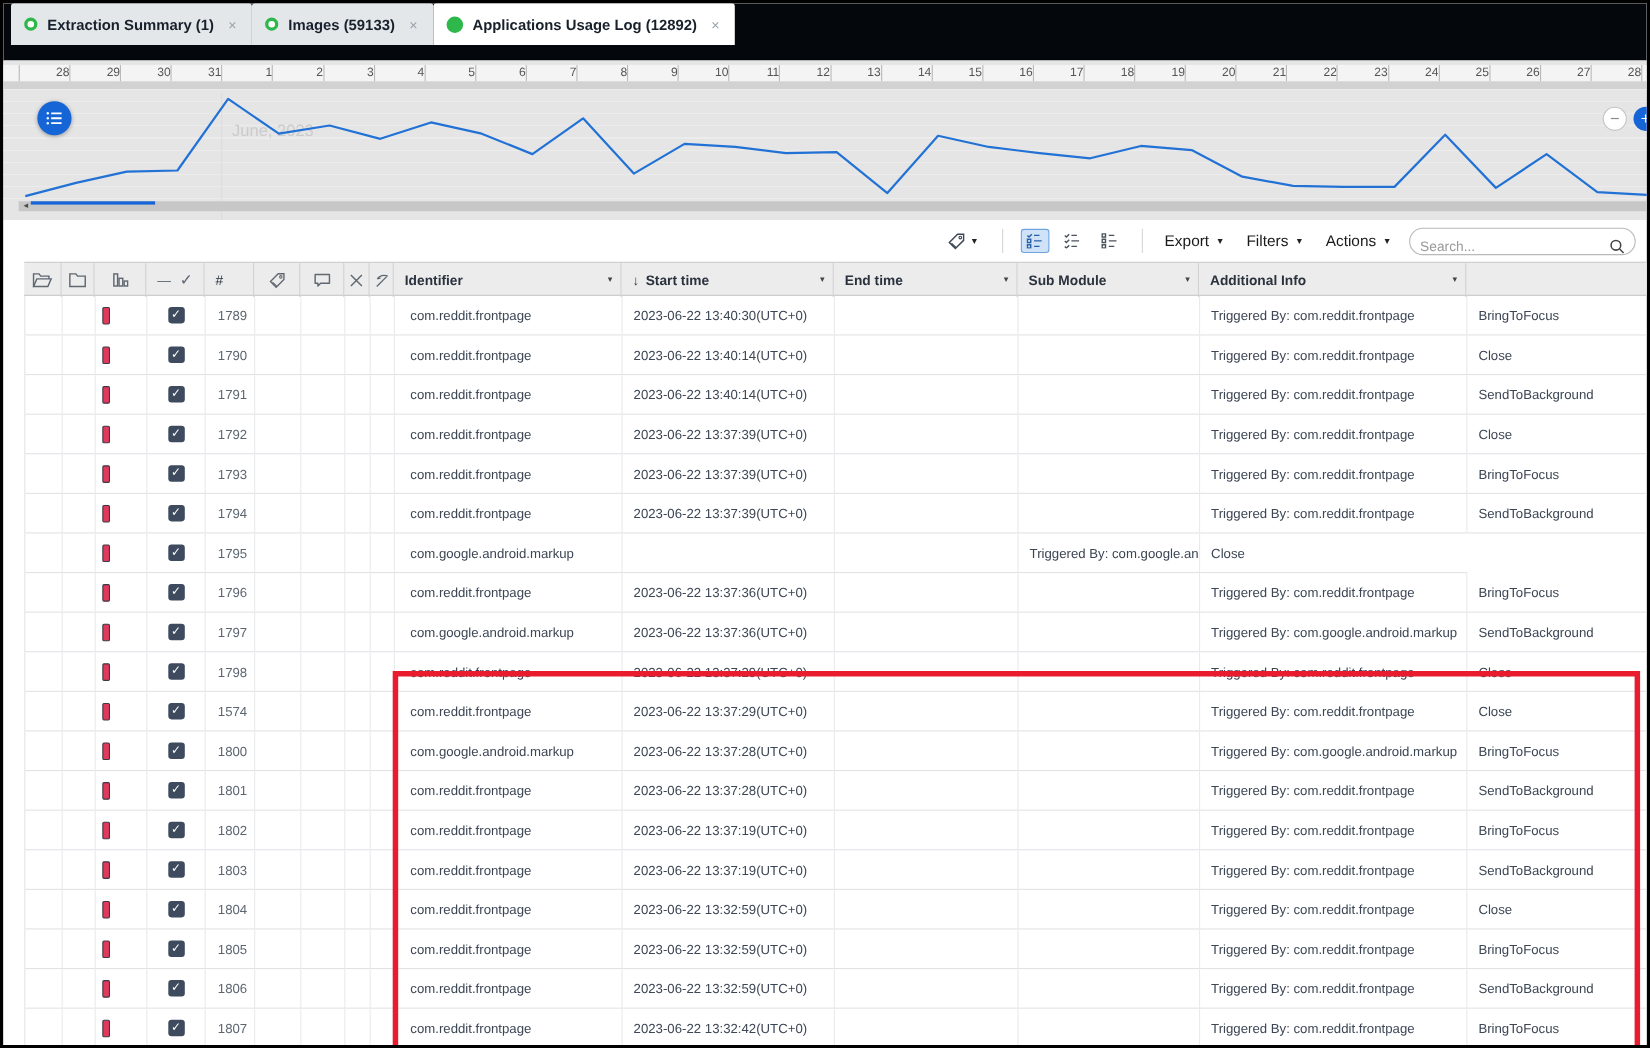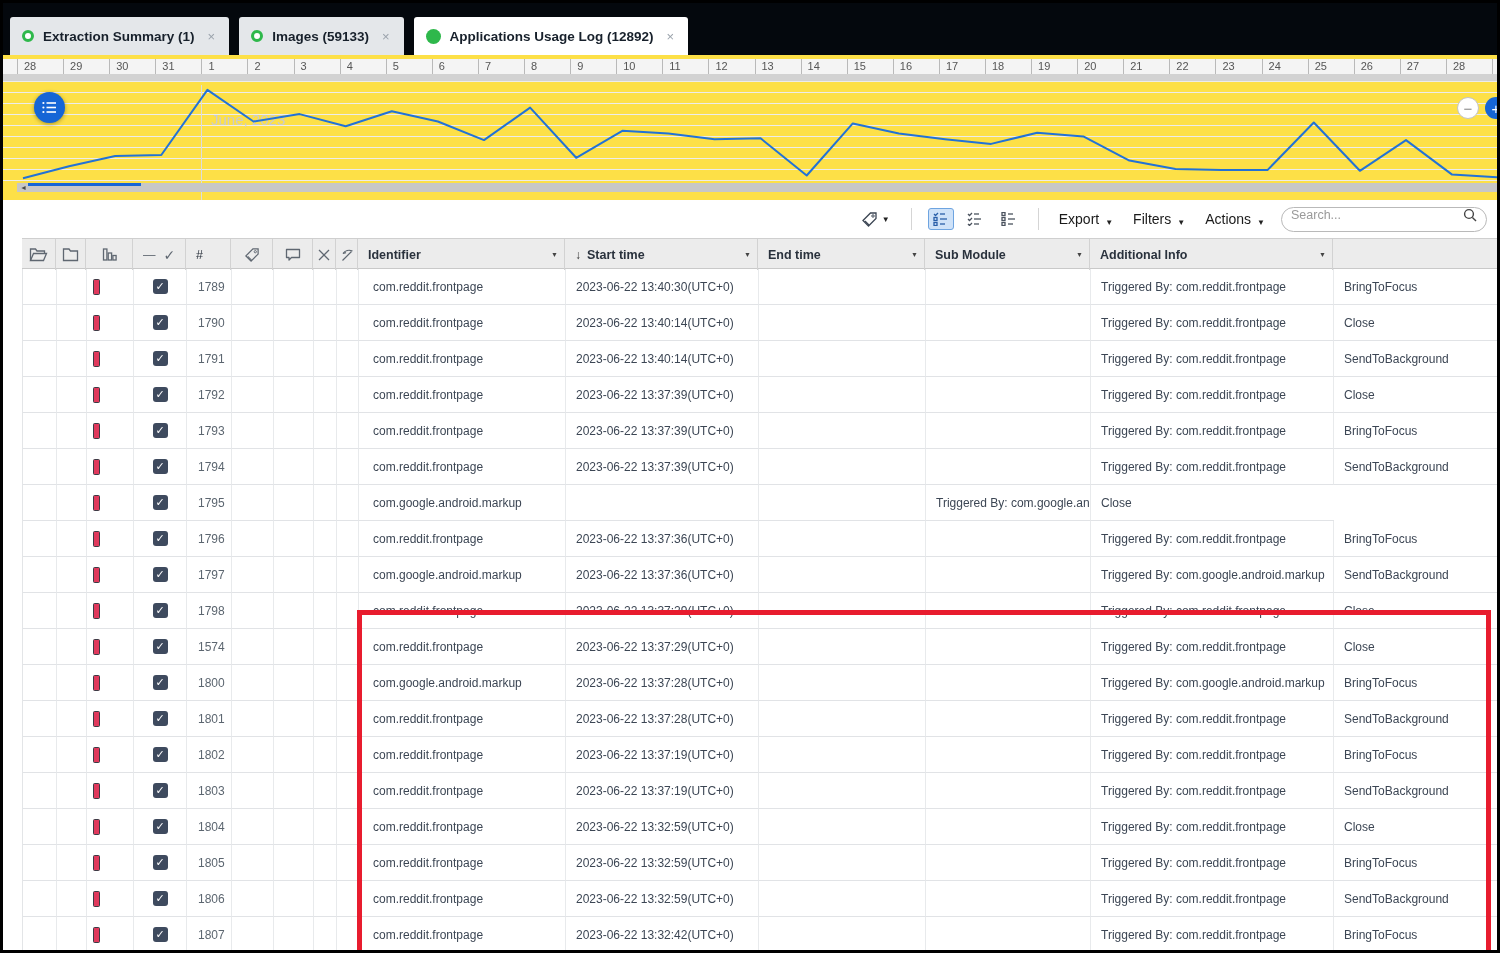--- a/index.html
+++ b/index.html
@@ -1,29 +1,29 @@
 <!DOCTYPE html>
 <html><head>
 <meta charset="utf-8">
 <style>
   * { box-sizing: border-box; margin: 0; padding: 0; }
   html,body { width:1500px; height:953px; background:#fff; font-family:"Liberation Sans","DejaVu Sans",sans-serif; }
   .frame { position:relative; width:1500px; height:953px; border:3px solid #000; background:#fff; overflow:hidden; }
 
   
-  .tabbar { position:absolute; top:0; left:0; right:0; height:52px; background:#04080d; display:flex; align-items:flex-end; padding-left:7px; gap:10px; }
+  .tabbar { position:absolute; top:0; left:0; right:0; height:52px; background:#04080d; display:flex; align-items:flex-start; padding-left:7px; }
   .tab { height:38px; display:flex; align-items:center; gap:9px; padding:0 14px 0 12px; background:#e4e7ea; border-radius:3px 3px 0 0; cursor:default; }
   .tab.active { background:#fff; }
   .tab-label { font-size:13.5px; font-weight:bold; color:#17202b; white-space:nowrap; }
   .tab-close { color:#9aa2ab; font-size:13px; font-weight:normal; margin-left:4px; }
   .dot-ring { width:12px; height:12px; border-radius:50%; border:3.5px solid #2eb84b; background:#fff; }
   .dot-solid { width:15px; height:15px; border-radius:50%; background:#2eb84b; }
 
   
-  .timeline { position:absolute; top:52px; left:0; right:0; height:145px; background:#fde047; }
+  .timeline { position:absolute; top:52px; left:0; right:0; height:145px; background:#e5e5e5;text-align:right; }
   .ruler { position:absolute; top:4px; left:0; right:0; height:15px; background:#f4f4f4; display:flex; overflow:hidden; padding-left:14px; }
   .ruler-seg { flex:none; width:46.1px; border-left:1px solid #b9b9b9; font-size:11px; color:#555; padding:1px 0 0 6px; }
   .ruler-strip { position:absolute; top:19px; left:0; right:0; height:7px; background:#d2d2d2; }
   .chart-area { position:absolute; top:26px; left:0; right:0; height:102px; background:repeating-linear-gradient(to bottom,#ececec 0 1px,transparent 1px 11px); }
   .month-divider { position:absolute; top:4px; left:198px; width:1px; height:124px; background:#dcdcdc; }
   .month-label { position:absolute; top:30px; left:208px; font-size:15px; color:#cbcbcb; }
   .chart-svg { position:absolute; top:0; left:0; }
   .menu-btn { position:absolute; top:37px; left:31px; width:31px; height:31px; border-radius:50%; background:#1565d6; box-shadow:0 1px 4px rgba(0,0,0,.35); display:flex; align-items:center; justify-content:center; }
   .zoom-btn { position:absolute; width:22px; height:22px; border-radius:50%; display:flex; align-items:center; justify-content:center; font-size:15px; }
   .zoom-minus { top:42px; left:1454px; background:#fff; border:1px solid #c3c3c3; color:#8a8a8a; }
@@ -32,22 +32,22 @@
   .tl-scroll-arrow { position:absolute; left:3px; top:0; font-size:8px; color:#4a4a4a; line-height:9px; }
   .tl-thumb { position:absolute; left:11px; top:0; width:113px; height:3px; background:#1565d6; }
 
   
   .toolbar { position:absolute; top:197px; left:0; right:0; height:38px; background:#fff; display:flex; align-items:center; justify-content:flex-end; gap:12px; padding-right:10px; }
   .tb-group { display:flex; align-items:center; gap:8px; }
   .tb-sep { width:1px; height:22px; background:#d5d5d5; margin:0 4px; }
   .tb-iconbtn { display:flex; align-items:center; gap:4px; padding:3px 4px; border-radius:3px; border:1px solid transparent; }
   .tb-iconbtn.active { background:#cfe2f8; border-color:#6ea4e0; }
   .caret { font-size:8px; color:#222; }
-  .tb-menu { font-size:14px; color:#1a1a1a; display:flex; align-items:flex-end; gap:6px; padding:2px 4px; }
-  .search-pill { width:206px; height:25px; border:1px solid #b9b9b9; border-radius:13px; display:flex; align-items:flex-start; padding:0 9px; gap:6px; }
+  .tb-menu { font-size:14px; color:#1a1a1a; display:flex; align-items:center; gap:6px; padding:2px 4px; }
+  .search-pill { width:206px; height:25px; border:1px solid #b9b9b9; border-radius:13px; display:flex; align-items:flex-end; padding:0 9px; gap:6px; }
   .search-pill input { border:none; outline:none; flex:1; font-size:12.5px; color:#333; background:transparent; font-family:inherit; }
   .search-pill input::placeholder { color:#9a9a9a; }
 
   
   .table { position:absolute; top:235px; left:0; right:0; bottom:0; background:#fff; }
   .tgrid { display:grid; grid-template-columns:34px 30px 47px 53px 45px 42px 40px 23px 22px 207px 193px 167px 165px 243px 168px; margin-left:19px; }
   .thead { height:31px; background:#ececec; border-top:1px solid #cfcfcf; border-bottom:1px solid #c9c9c9; }
   .th { position:relative; display:flex; align-items:center; gap:6px; padding:0 6px 0 10px; border-right:1px solid #d2d2d2; font-size:12.5px; font-weight:bold; color:#2a323d; overflow:hidden; white-space:nowrap; }
   .th.icon-c { justify-content:center; padding:0 2px; color:#5f6771; }
   .th .hcaret { position:absolute; right:6px; font-size:7px; color:#444; }

